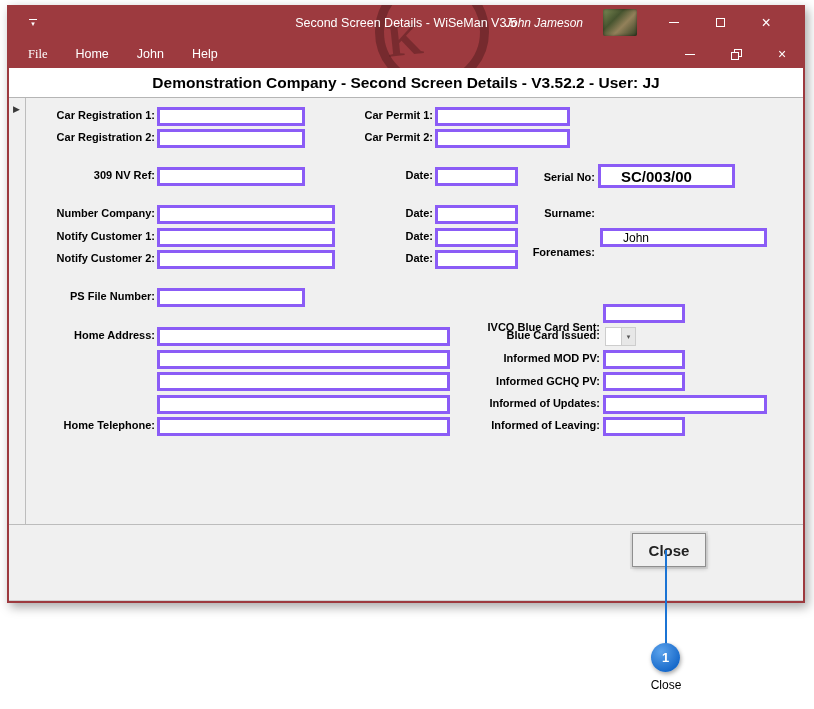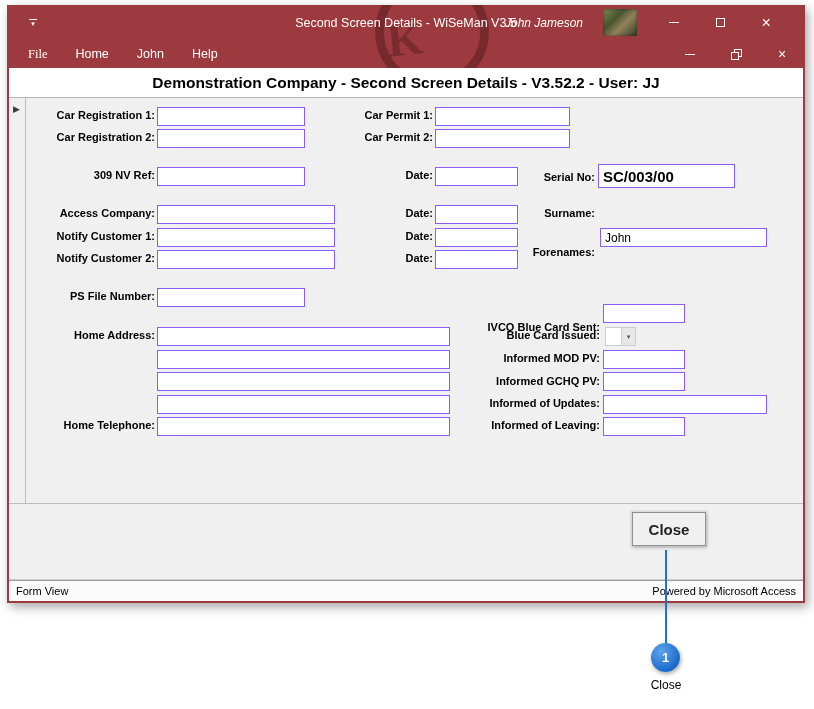--- a/index.html
+++ b/index.html
@@ -60,22 +60,22 @@
   .form-title {
     height: 30px; background: #ffffff; border-bottom: 1px solid #b5b5b5;
     text-align: center; line-height: 29px; font-size: 15.5px; font-weight: 700; color: #000;
   }
   .form-body { flex: 1; position: relative; background: #f0f0f0; border-bottom: 1px solid #bcbcbc; overflow: hidden; }
   .record-selector { position: absolute; left: 0; top: 0; width: 17px; height: 100%; border-right: 1px solid #bdbdbd; }
   .rec-arrow { position: absolute; left: 4px; top: 6px; font-size: 9px; color: #3a3a3a; }
 
   .flabel { position: absolute; font-size: 11px; line-height: 13px; font-weight: 700; color: #000; text-align: right; white-space: nowrap; }
   .finput {
-    position: absolute; height: 19px; border: 1px solid #8b5cf6; background: #fff;
-    font-size: 12px; padding: 0 4px; color: #000; outline: none;
+    position: absolute; height: 19px; border: 3px solid #8b5cf6; background: #fff;
+    font-size: 12px; padding: 0 20px; color: #000; outline: none;
     font-family: "Liberation Sans", "DejaVu Sans", sans-serif;
   }
   .finput.serial { height: 24px; font-size: 15px; font-weight: 700; }
 
   .combo { position: absolute; height: 19px; border: 1px solid #cdcdcd; background: #fff; display: flex; cursor: default; }
   .combo-text { flex: 1; }
   .combo-btn { width: 14px; background: #e7e7e7; border-left: 1px solid #cdcdcd; display: flex; align-items: center; justify-content: center; font-size: 7px; color: #555; }
 
   
   .form-footer { position: relative; height: 76px; background: #f0f0f0; border-bottom: 1px solid #cfcfcf; }
@@ -178,21 +178,21 @@
         <span class="flabel" style="left:330px;top:33px;width:94px">Car Permit 2:</span>
         <input class="finput" style="left: 426px; top: 31px; width: 135px;" value="">
 
         <span class="flabel" style="left:20px;top:71px;width:126px">309 NV Ref:</span>
         <input class="finput" style="left: 148px; top: 69px; width: 148px;" value="">
         <span class="flabel" style="left:330px;top:71px;width:94px">Date:</span>
         <input class="finput" style="left: 426px; top: 69px; width: 83px;" value="">
         <span class="flabel" style="left:496px;top:73px;width:90px">Serial No:</span>
         <input class="finput serial" style="left: 589px; top: 66px; width: 137px;" value="SC/003/00">
 
-        <span class="flabel" style="left:20px;top:109px;width:126px">Access Company:</span>
+        <span class="flabel" style="left:20px;top:109px;width:126px">Number Company:</span>
         <input class="finput" style="left: 148px; top: 107px; width: 178px;" value="">
         <span class="flabel" style="left:330px;top:109px;width:94px">Date:</span>
         <input class="finput" style="left: 426px; top: 107px; width: 83px;" value="">
         <span class="flabel" style="left:496px;top:109px;width:90px">Surname:</span>
 
         <span class="flabel" style="left:20px;top:132px;width:126px">Notify Customer 1:</span>
         <input class="finput" style="left: 148px; top: 130px; width: 178px;" value="">
         <span class="flabel" style="left:330px;top:132px;width:94px">Date:</span>
         <input class="finput" style="left: 426px; top: 130px; width: 83px;" value="">
         <span class="flabel" style="left:496px;top:148px;width:90px">Forenames:</span>
@@ -232,24 +232,20 @@
         <span class="flabel" style="left:20px;top:321px;width:126px">Home Telephone:</span>
         <input class="finput" style="left: 148px; top: 319px; width: 293px;" value="">
         <span class="flabel" style="left:430px;top:321px;width:161px">Informed of Leaving:</span>
         <input class="finput" style="left: 594px; top: 319px; width: 82px;" value="">
       </div>
 
       <div class="form-footer">
         <button class="close-btn">Close</button>
       </div>
 
-      <div class="statusbar">
-        <span>Form View</span>
-        <span>Powered by Microsoft Access</span>
-      </div>
 
     </div>
   </div>
 
   <div class="callout-line"></div>
   <div class="callout-circle">
     <span>1</span>
   </div>
   <div class="callout-label">Close</div>
 

